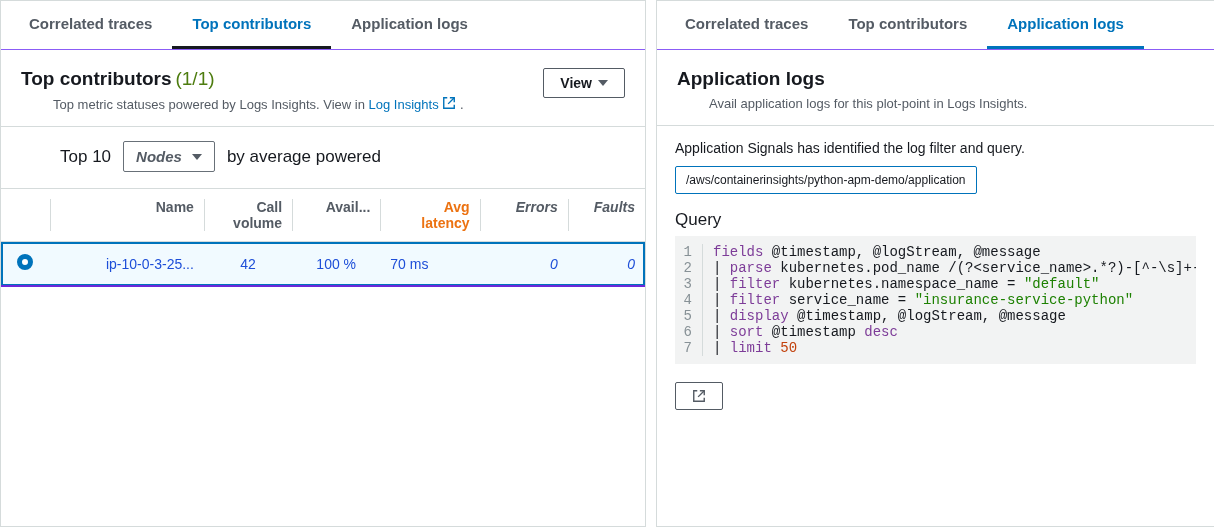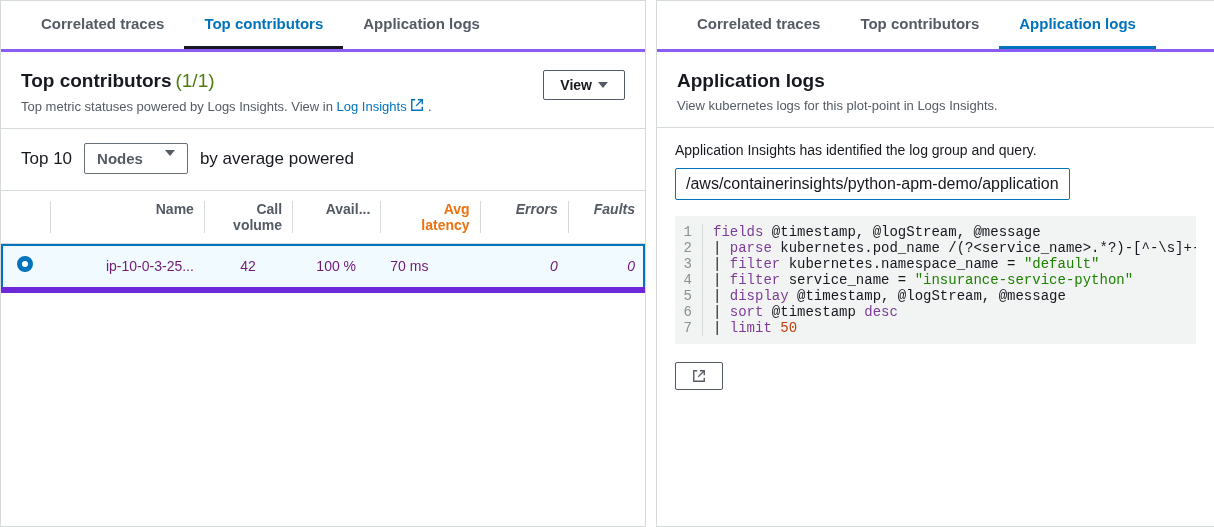--- a/index.html
+++ b/index.html
@@ -15,22 +15,22 @@
   }
   .panel {
     border: 1px solid #d5dbdb;
     background: #fff;
   }
   .panel.left { width: 646px; }
   .panel.right { width: 558px; border-right: none; }
   
   .tabs {
     display: flex;
-    border-bottom: 3px solid #8b5cf6;
-    padding: 0 20px;
+    border-bottom: 1px solid #8b5cf6;
+    padding: 0 8px;
   }
   .tab {
     padding: 14px 20px;
     font-size: 15px;
     font-weight: 700;
     color: #545b64;
     cursor: pointer;
     user-select: none;
     border-bottom: 3px solid transparent;
   }
@@ -57,20 +57,21 @@
   }
   .header-text .count {
     font-size: 19px;
     color: #4d7c0f;
     font-weight: 400;
   }
   .header-sub {
     font-size: 13px;
     color: #545b64;
     margin-top: 6px;
+    margin-left: 32px;
   }
   .header-sub a {
     color: #0073bb;
     text-decoration: none;
     font-size: 13px;
   }
   .btn {
     display: inline-flex;
     align-items: center;
     gap: 6px;
@@ -90,32 +91,34 @@
     border-top:6px solid #545b64;
   }
   
   .controls-row {
     padding: 14px 20px 16px 20px;
     display: flex;
     align-items: center;
     gap: 12px;
     font-size: 17px;
     color: #16191f;
+    margin-left: 39px;
   }
   .select-box {
     border: 1px solid #687078;
     border-radius: 2px;
     padding: 6px 12px;
     display: inline-flex;
-    align-items: flex-start;
-    gap: 22px;
+    align-items: center;
+    gap: 10px;
     font-size: 15px;
     font-weight: 700;
     color: #545b64;
     cursor: pointer;
+    font-style: italic;
   }
   
   .table-wrap { position: relative; }
   table { width: 100%; border-collapse: collapse; }
   th, td {
     text-align: right;
     font-size: 14px;
   }
   thead th {
     font-weight: 700;
@@ -133,39 +136,39 @@
     width: 1px; background: #d5dbdb;
   }
   th.sorted { color: #ec7211; }
   tbody tr.selected {
     background: #f1faff;
     box-shadow: inset 2px 0 0 #0073bb, inset -2px 0 0 #0073bb,
                 inset 0 2px 0 #0073bb, inset 0 -2px 0 #0073bb;
   }
   tbody td {
     padding: 12px 10px;
-    border-bottom: 6px solid #6d28d9;
-    color: #701a75;
+    border-bottom: 2px solid #6d28d9;
+    color: #1d4ed8;
   }
   .radio-sel {
     width: 16px; height: 16px; border-radius: 50%;
     border: 5px solid #0073bb; background: #fff;
     display: inline-block;
   }
   td.num, th.num { text-align: right; font-style: italic; }
   
   .right-body { padding: 14px 18px; font-size: 14px; color:#16191f; }
   .right-body .info { margin-bottom: 10px; }
   .right-body h3 { font-size: 17px; font-weight:400; margin: 6px 0 6px 0; }
   .log-group-box {
     display:inline-block;
     border: 1px solid #0073bb;
     border-radius: 2px;
     padding: 6px 10px;
-    font-size: 16px;
+    font-size: 12px;
     color: #16191f;
     margin-bottom: 10px;
   }
   .code-block {
     background: #f2f3f3;
     font-family: Consolas, Monaco, "Courier New", monospace;
     font-size: 14px;
     padding: 8px 0 8px 0;
     margin: 6px 0 18px 0;
     white-space: pre;
@@ -267,27 +270,28 @@
 <div class="panel right">
   <div class="tabs">
     <div class="tab">Correlated traces</div>
     <div class="tab">Top contributors</div>
     <div class="tab active">Application logs</div>
   </div>
 
   <div class="header-section" style="display:block">
     <div class="header-text">
       <h2>Application logs</h2>
-      <div class="header-sub">View kubernetes logs for this plot-point in Logs Insights.</div>
+      <div class="header-sub">Avail application logs for this plot-point in Logs Insights.</div>
     </div>
   </div>
 
   <div class="right-body">
-    <div class="info">Application Insights has identified the log group and query.</div>
+    <div class="info">Application Signals has identified the log filter and query.</div>
     <div class="log-group-box">/aws/containerinsights/python-apm-demo/application</div>
+    <h3>Query</h3>
     <div class="code-block" id="code-block"><div class="code-line"><span class="ln">1</span><span><span class="kw-pur">fields</span><span class="txt"> @timestamp, @logStream, @message</span></span></div><div class="code-line"><span class="ln">2</span><span><span class="txt">| </span><span class="kw-pur">parse</span><span class="txt"> kubernetes.pod_name /(?&lt;service_name&gt;.*?)-[^-\s]+-[^-</span></span></div><div class="code-line"><span class="ln">3</span><span><span class="txt">| </span><span class="kw-pur">filter</span><span class="txt"> kubernetes.namespace_name = </span><span class="kw-grn">"default"</span></span></div><div class="code-line"><span class="ln">4</span><span><span class="txt">| </span><span class="kw-pur">filter</span><span class="txt"> service_name = </span><span class="kw-grn">"insurance-service-python"</span></span></div><div class="code-line"><span class="ln">5</span><span><span class="txt">| </span><span class="kw-pur">display</span><span class="txt"> @timestamp, @logStream, @message</span></span></div><div class="code-line"><span class="ln">6</span><span><span class="txt">| </span><span class="kw-pur">sort</span><span class="txt"> @timestamp </span><span class="kw-pur">desc</span></span></div><div class="code-line"><span class="ln">7</span><span><span class="txt">| </span><span class="kw-pur">limit</span><span class="txt"> </span><span class="kw-org">50</span></span></div></div>
     <button class="btn">
       <span class="ext-icon">
         <svg viewBox="0 0 16 16" fill="none" stroke="#545b64" stroke-width="1.6">
           <path d="M6 2H2v12h12v-4"></path>
             <path d="M9 2h5v5"></path>
             <path d="M14 2L7 9"></path>
         </svg>
       </span>
     </button>

